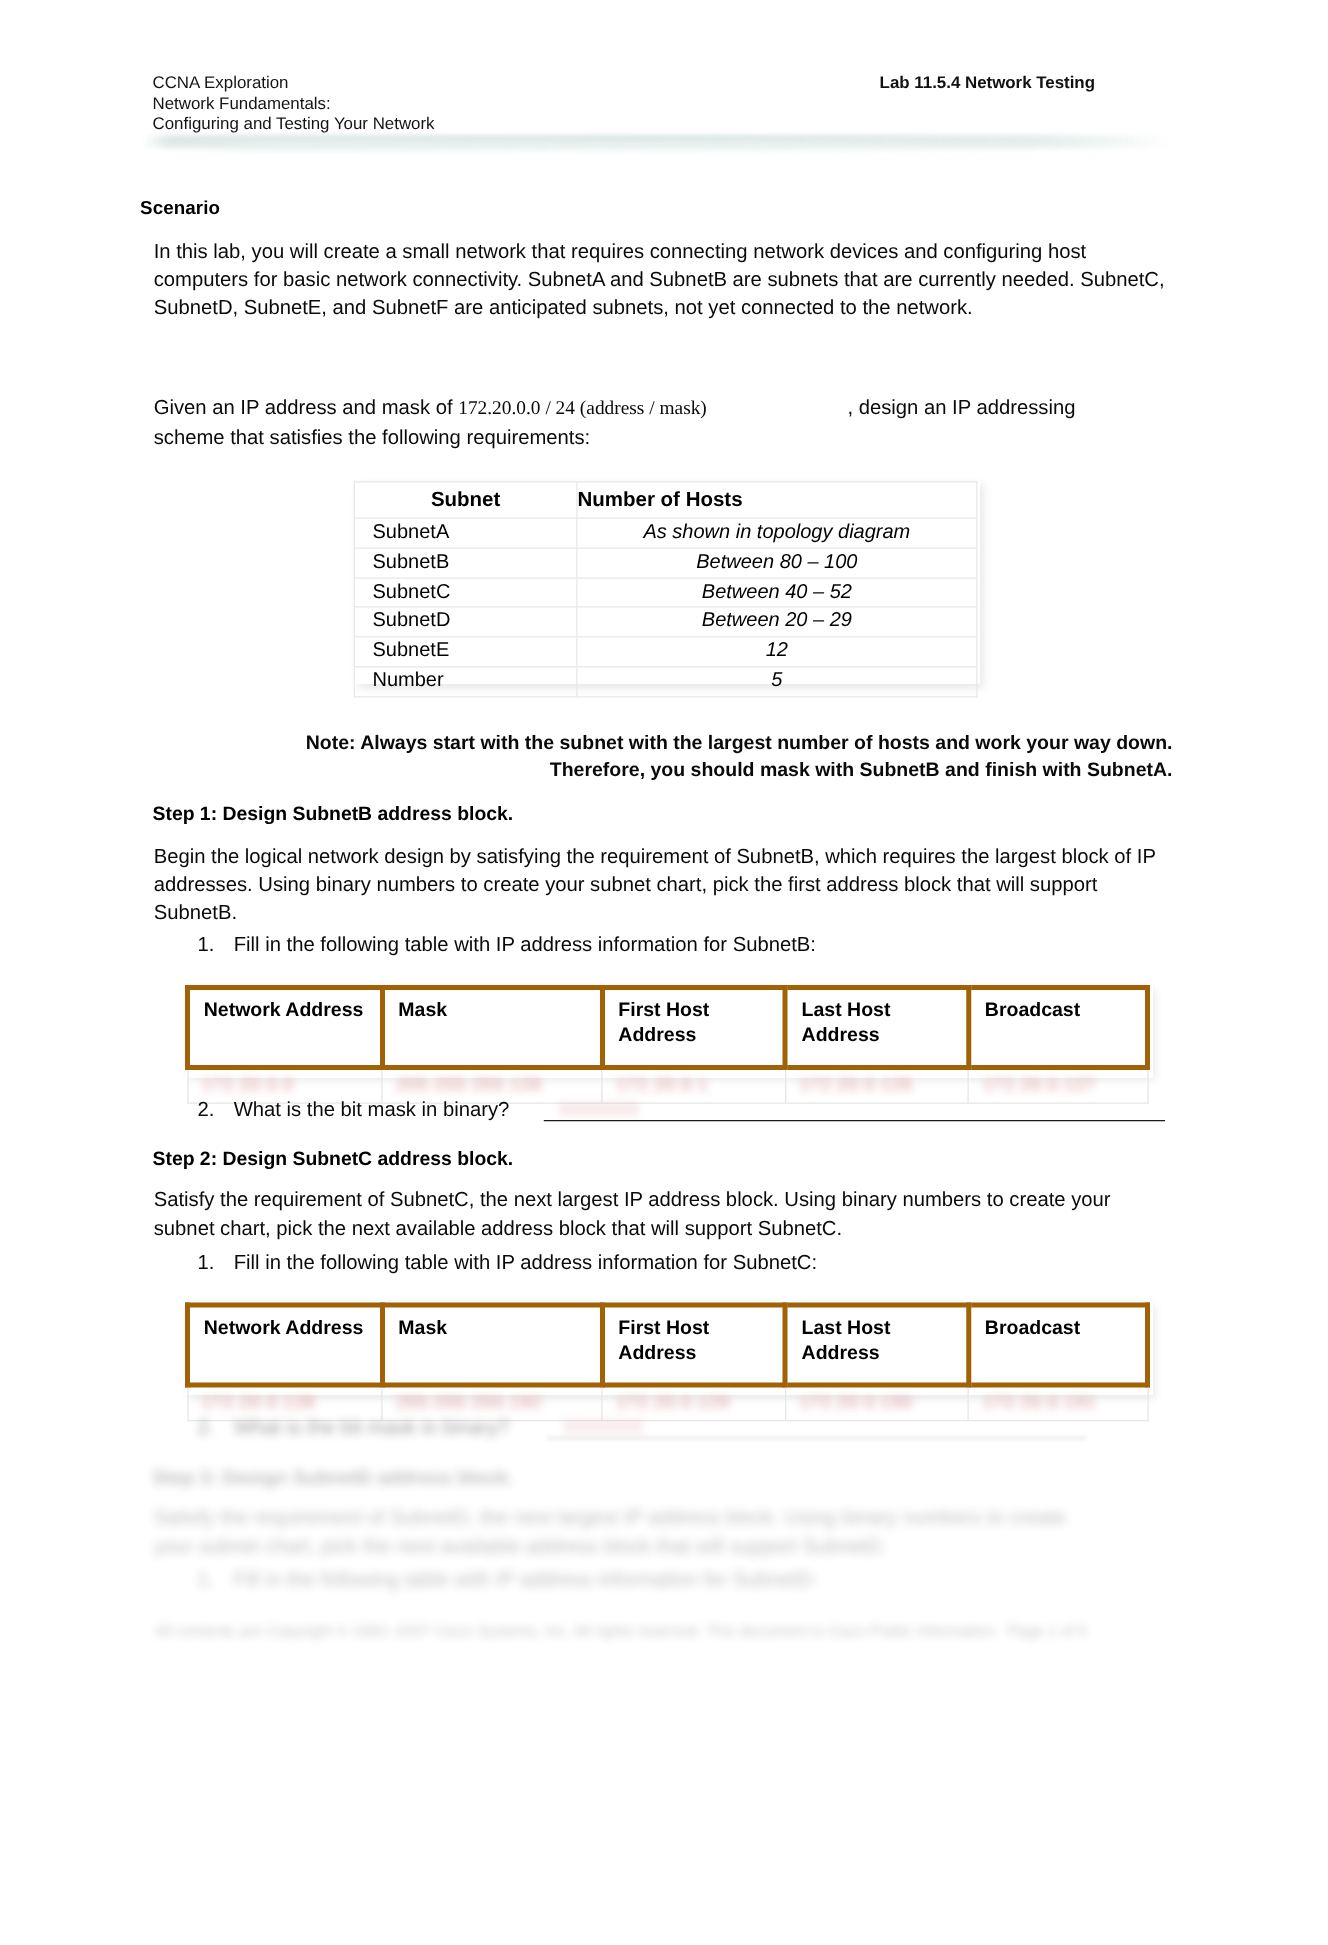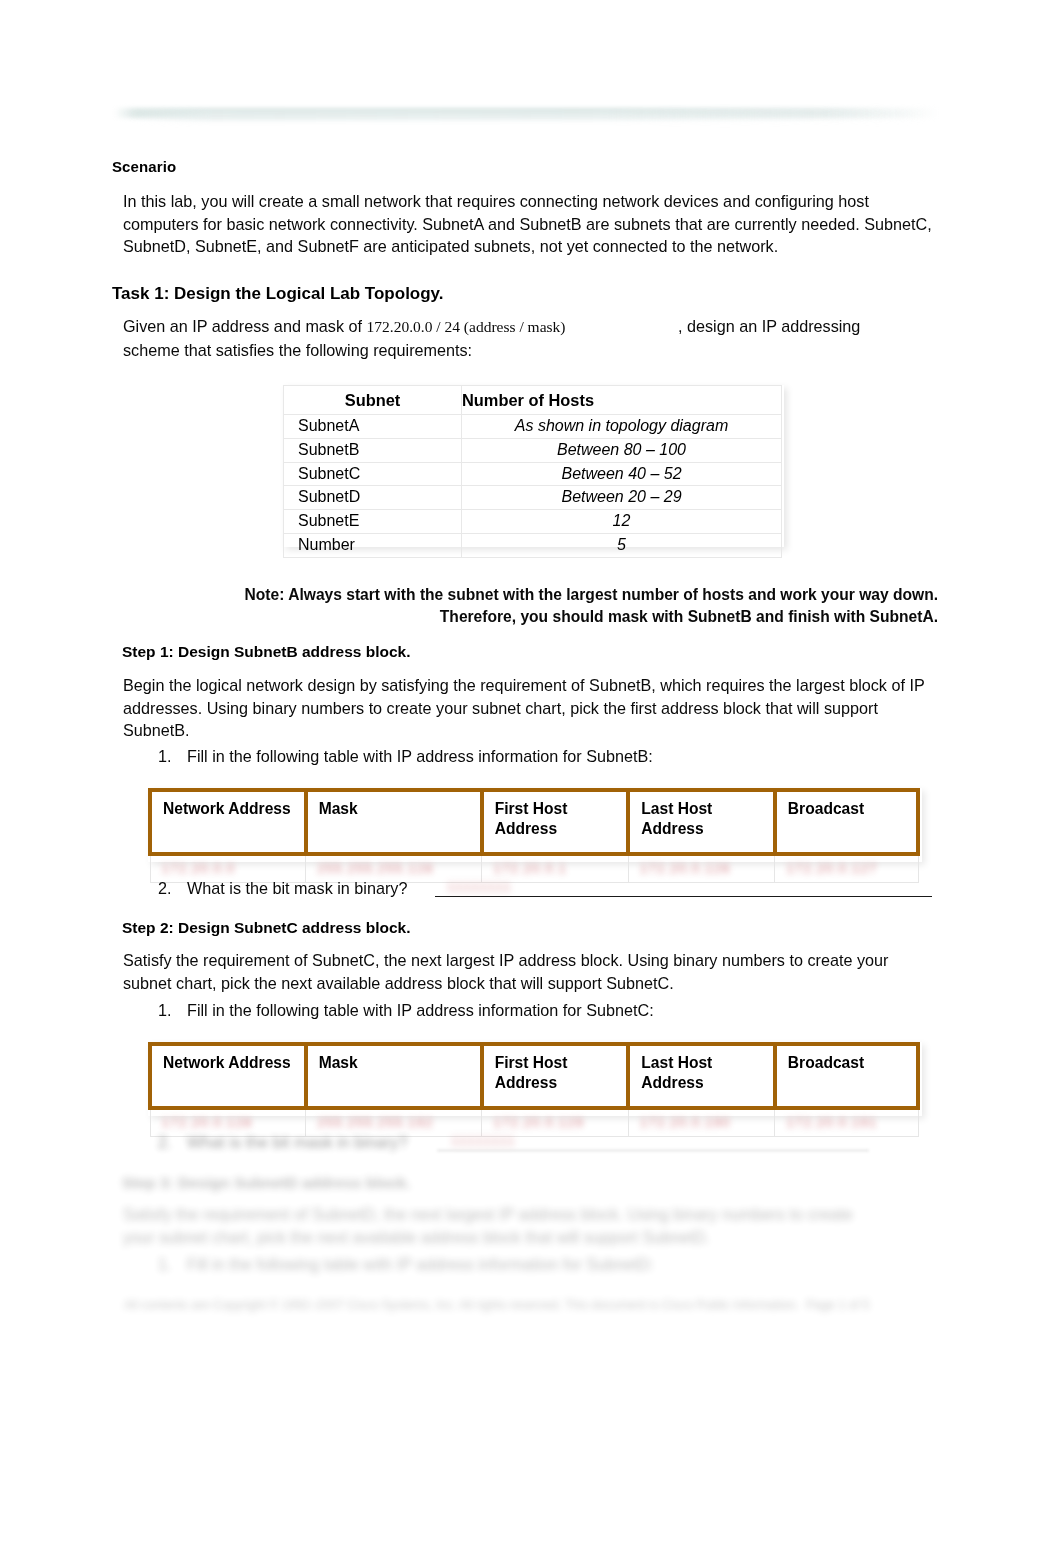--- a/index.html
+++ b/index.html
@@ -229,27 +229,32 @@
     border-bottom: 1px solid #8d8d8d;
     filter: blur(1.6px);
     opacity: 0.45;
   }
 </style>
 </head>
 <body>
 
 <div id="page">
 
+  <div class="doc-header">
+    <div class="hdr-row">CCNA Exploration</div>
+    <div class="hdr-row">Network Fundamentals:</div>
+    <div class="hdr-row">Configuring and Testing Your Network</div>
+    <div class="hdr-right">Lab 11.5.4 Network Testing</div>
+  </div>
   <div class="hdr-bar"></div>
   <div class="hdr-bar2"></div>
 
   <div class="h1" style="left:112px; top:158px;">Scenario</div>
   <div class="para" style="left:123px; top:190px; width:812px;">In this lab, you will create a small network that requires connecting network devices and configuring host computers for basic network connectivity. SubnetA and SubnetB are subnets that are currently needed. SubnetC, SubnetD, SubnetE, and SubnetF are anticipated subnets, not yet connected to the network.</div>
 
-  <div class="h2" style="left:112px; top:284px;">Task 1: Design the Logical Lab Topology.</div>
 
   <div class="para" style="left:123px; top:315px; width:815px;">
     <span>Given an IP address and mask of</span>
     <span class="serif">172.20.0.0 / 24 (address / mask)</span>
     <span style="display:inline-block;width:108px;"></span><span>, design an IP addressing</span>
     <br><span>scheme that satisfies the following requirements:</span>
   </div>
 
   <div class="req-shadow"></div>
   <table class="req-table" id="req-table">

